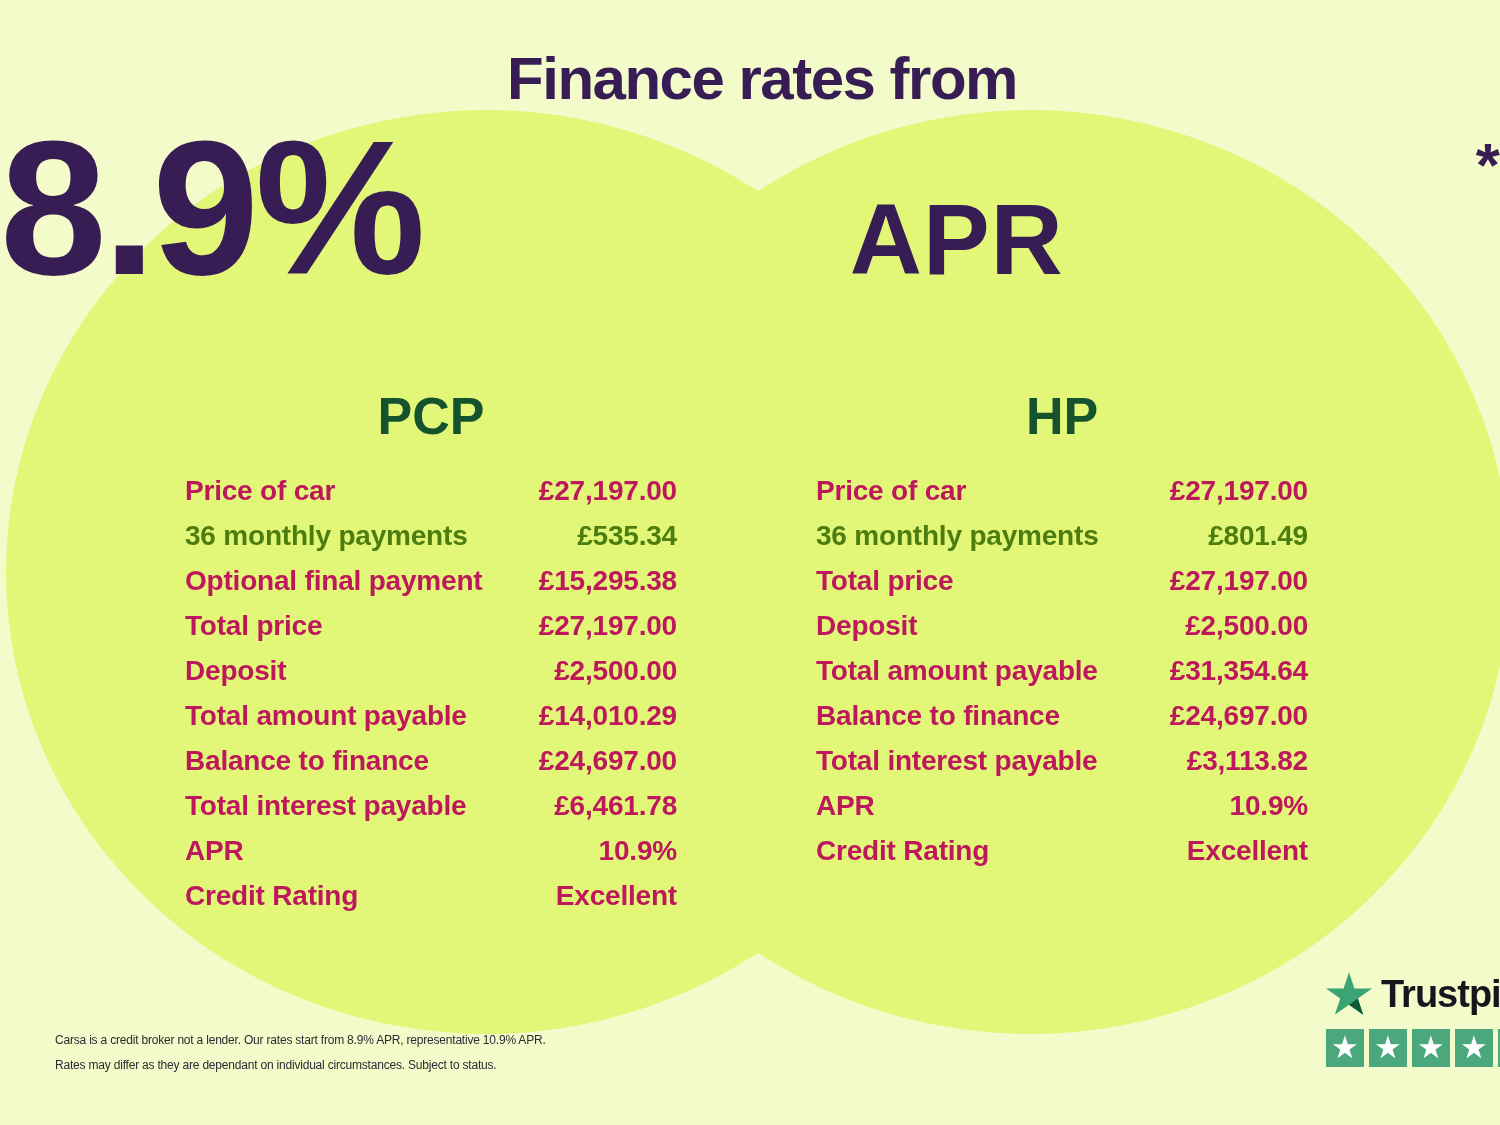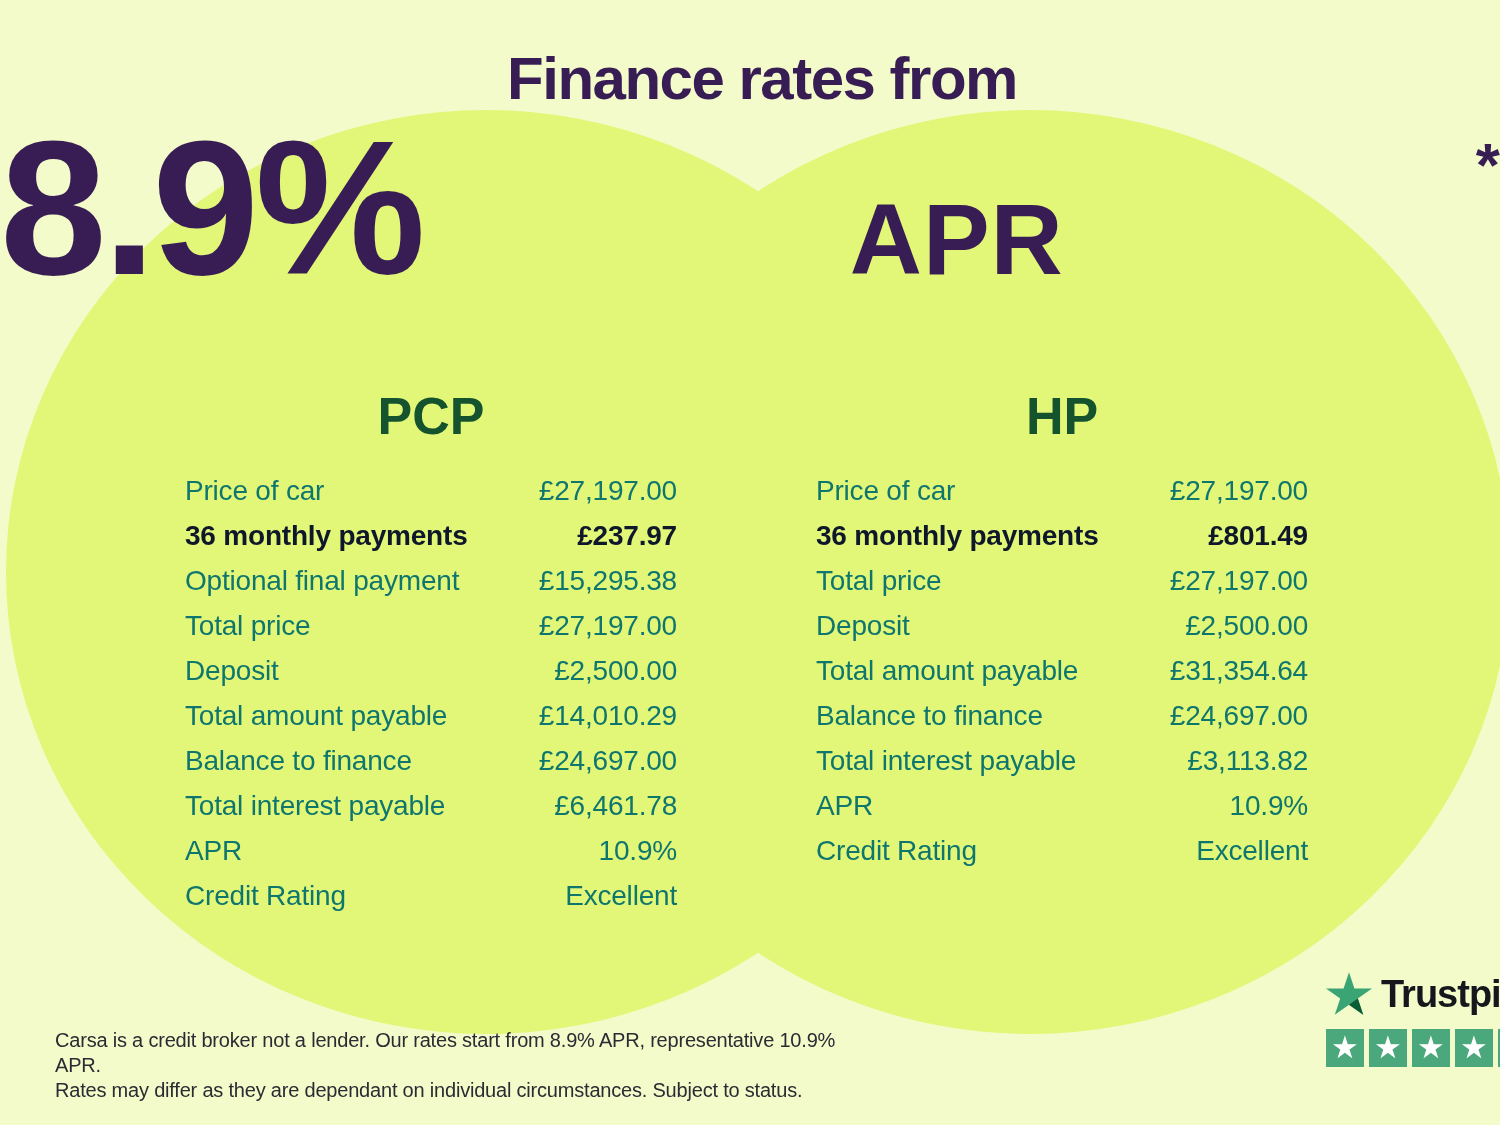--- a/index.html
+++ b/index.html
@@ -31,29 +31,29 @@
   .fin-table{position:absolute;top:388px;width:492px;}
   .fin-table.pcp{left:185px;}
   .fin-table.hp{left:816px;}
   .col-heading{
     text-align:center;font-size:52px;font-weight:bold;color:#14532d;
     line-height:56px;height:56px;
   }
   .rows{margin-top:24px;}
   .row{
     display:flex;justify-content:space-between;align-items:center;
-    height:45px;font-size:28px;color:#0f766e;letter-spacing:-0.2px;
-  }
-  .row.bold{font-weight:bold;color:#0f172a;}
+    height:45px;font-size:28px;color:#be185d;letter-spacing:-0.2px;font-weight:bold;
+  }
+  .row.bold{font-weight:bold;color:#4d7c0f;}
   .row .lbl{text-align:left;}
   .row .val{}
 
   .disclaimer{
     position:absolute;left:55px;top:1028px;width:820px;
-    font-size:20px;line-height:25px;color:#2c2a33;letter-spacing:-0.2px;
+    font-size:12px;line-height:25px;color:#2c2a33;letter-spacing:-0.2px;
   }
 
   .trustpilot{position:absolute;left:1302px;top:972px;width:216px;margin-left:24px;}
   .tp-logo-row{display:flex;align-items:center;gap:9px;}
   .tp-wordmark{font-size:38px;font-weight:bold;color:#16161d;letter-spacing:-1px;}
   .tp-stars{display:flex;gap:5px;margin-top:13px;}
   .tp-box{
     width:38px;height:38px;background:#4aa87c;
     display:flex;align-items:center;justify-content:center;
   }
@@ -82,21 +82,21 @@
 
     <div class="fin-table pcp">
       <div class="col-heading">PCP</div>
       <div class="rows">
         <div class="row">
           <span class="lbl">Price of car</span>
           <span class="val">£27,197.00</span>
         </div>
         <div class="row bold">
           <span class="lbl">36 monthly payments</span>
-          <span class="val">£237.97</span>
+          <span class="val">£535.34</span>
         </div>
         <div class="row">
           <span class="lbl">Optional final payment</span>
           <span class="val">£15,295.38</span>
         </div>
         <div class="row">
           <span class="lbl">Total price</span>
           <span class="val">£27,197.00</span>
         </div>
         <div class="row">

